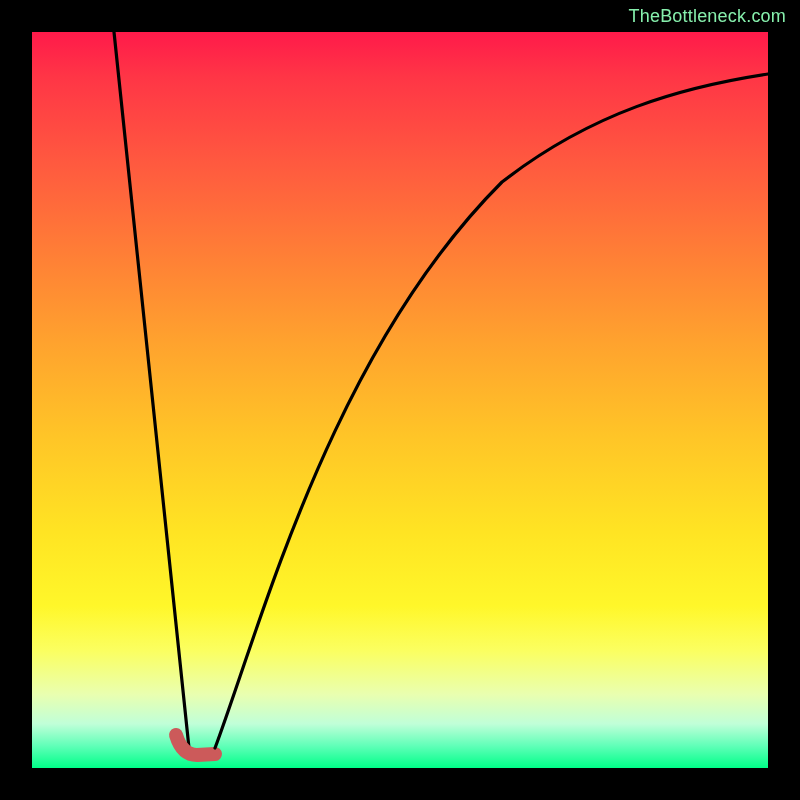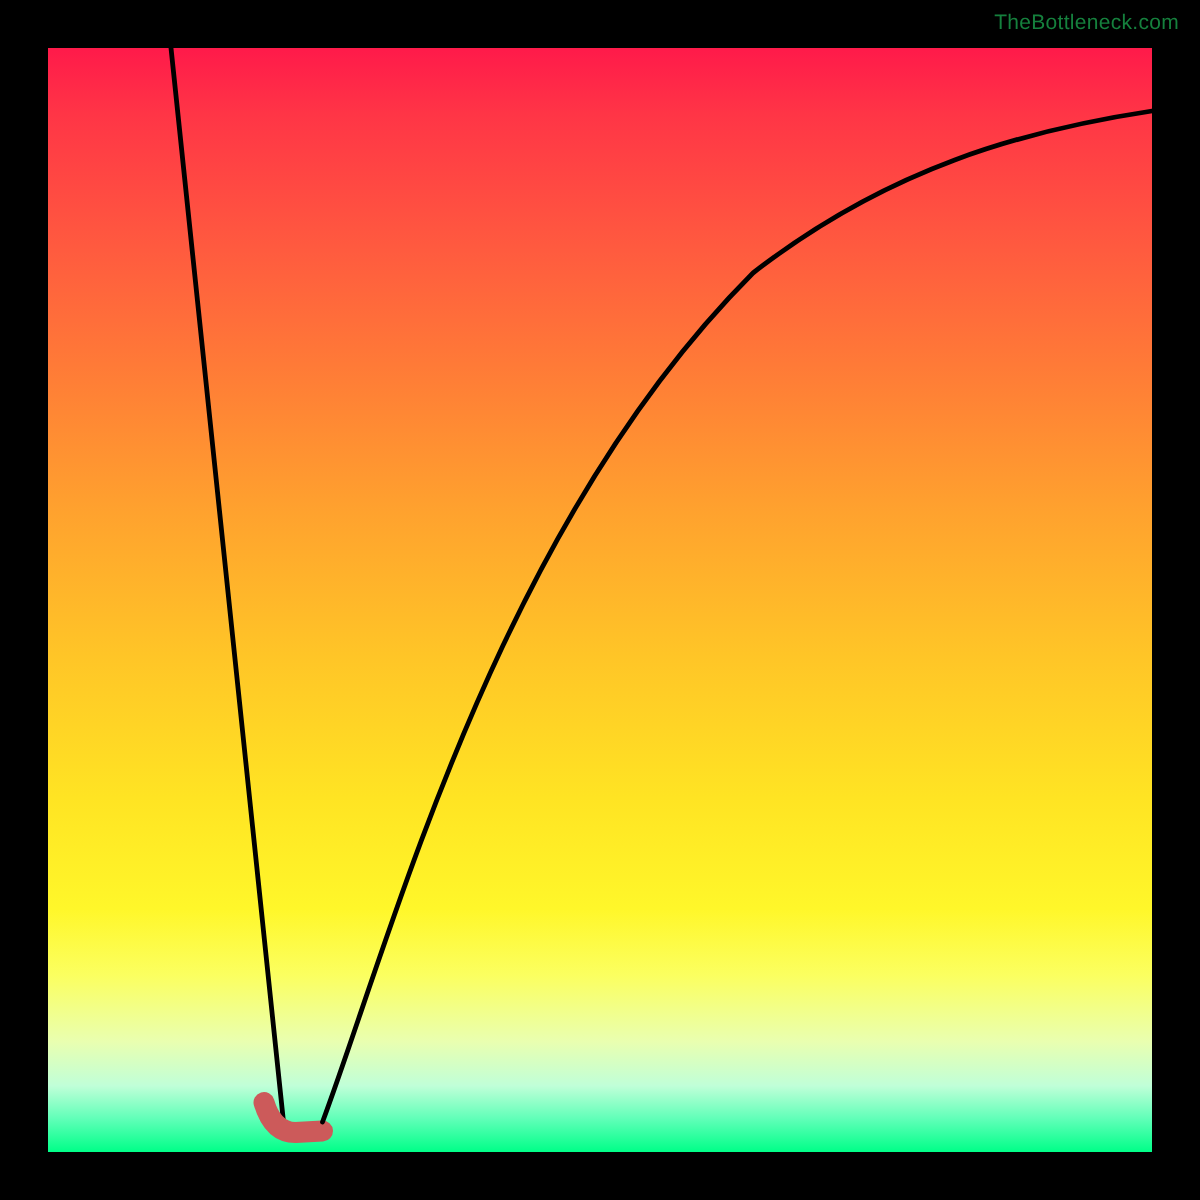--- a/index.html
+++ b/index.html
@@ -39,22 +39,22 @@
       #e9ffb0 90%,
       #c0ffd8 94%,
       #60ffb8 97%,
       #00ff88 100%
     );
   }
   .watermark {
     position: absolute;
     top: 6px;
     right: 14px;
-    color: #15803d;
-    font-size: 14px;
+    color: #86efac;
+    font-size: 18px;
     font-weight: 400;
     letter-spacing: 0.2px;
     user-select: none;
   }
   svg.curves {
     position: absolute;
     top: 0;
     left: 0;
     width: 736px;
     height: 736px;

